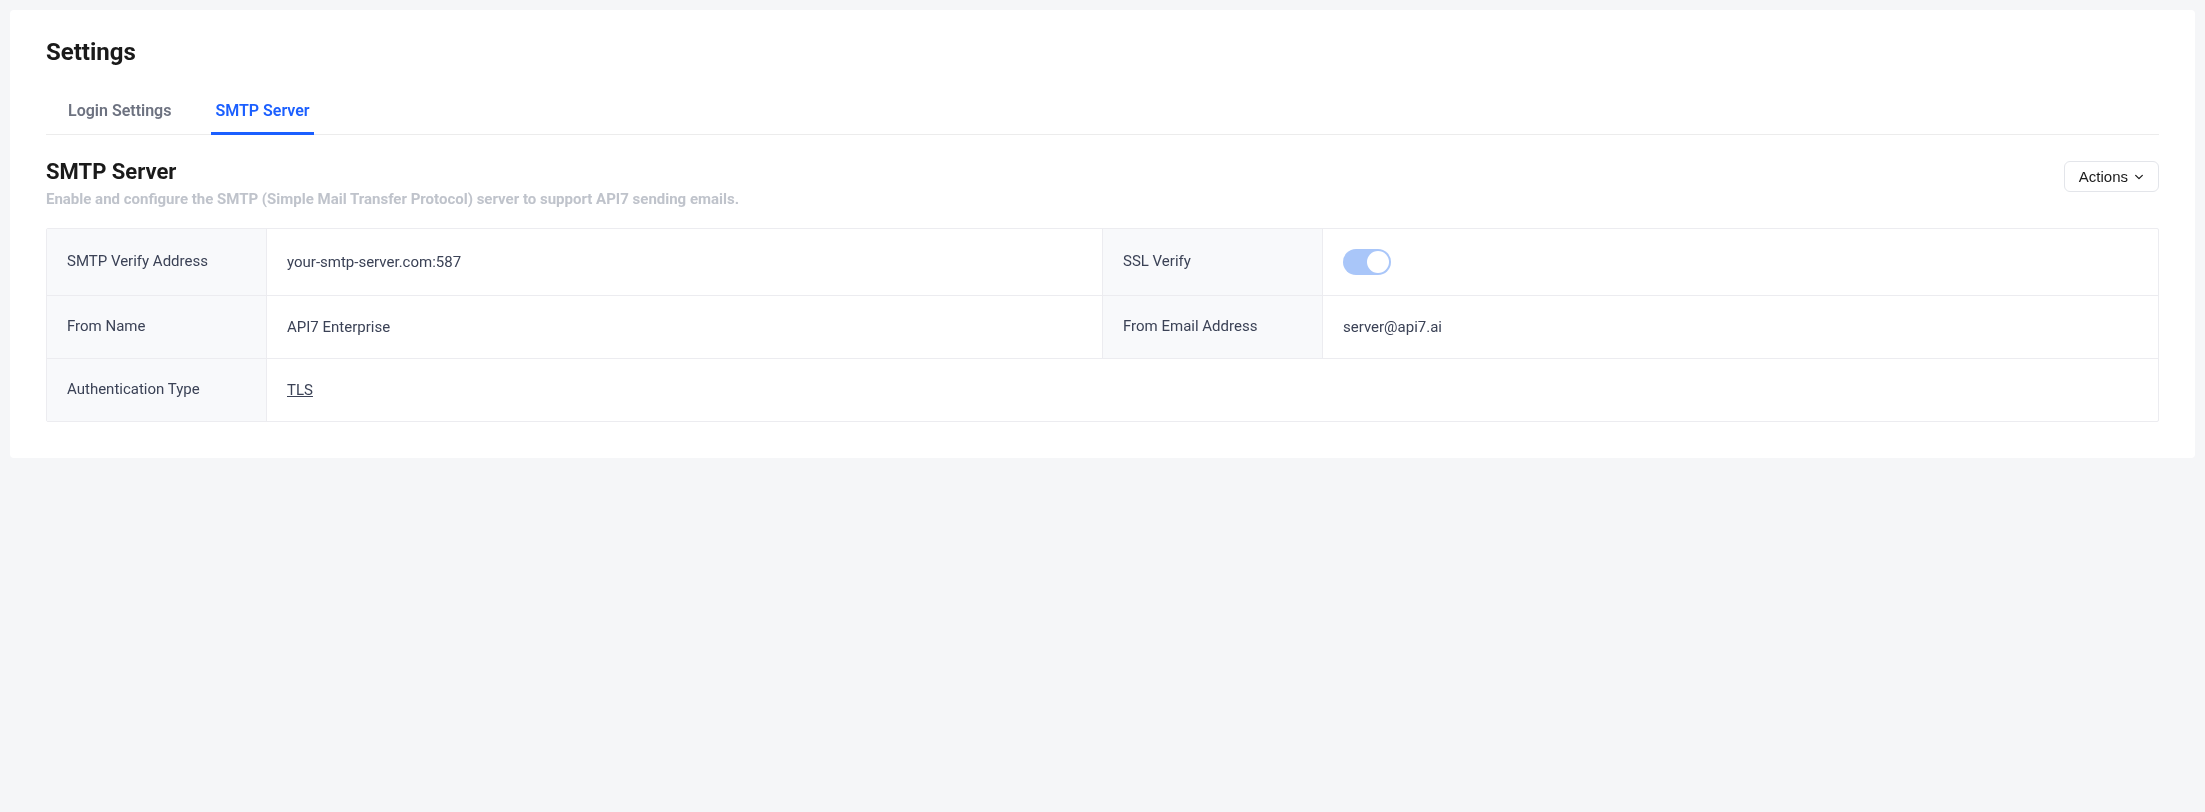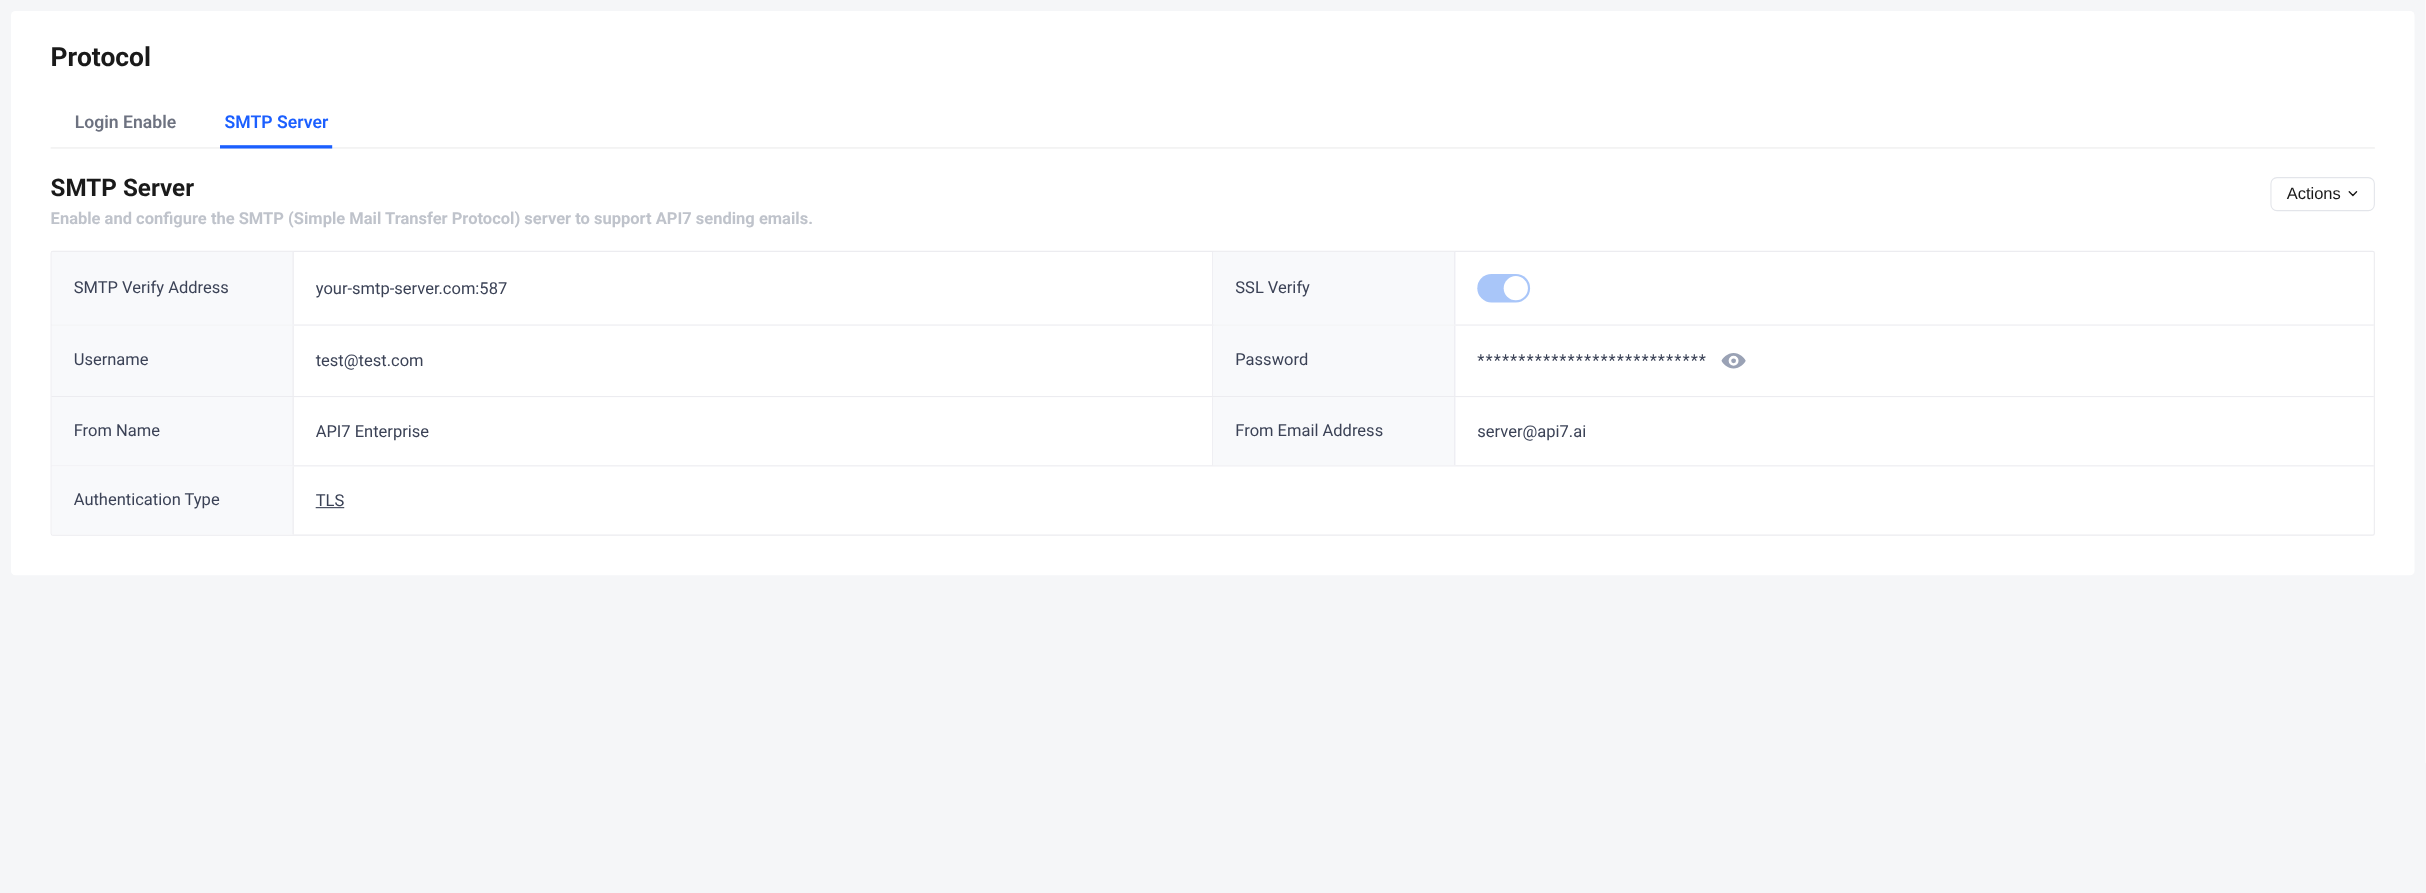--- a/index.html
+++ b/index.html
@@ -134,24 +134,24 @@
       cursor: pointer;
     }
     .password-text {
       letter-spacing: 1px;
     }
   </style>
 </head>
 <body>
 
 <div class="card">
-  <h1 class="page-title">Protocol</h1>
+  <h1 class="page-title">Settings</h1>
 
   <div class="tabs">
-    <div class="tab">Login Enable</div>
+    <div class="tab">Login Settings</div>
     <div class="tab active">SMTP Server</div>
   </div>
 
   <div class="section-header">
     <div class="section-title-wrap">
       <div class="section-title">SMTP Server</div>
       <div class="section-desc">Enable and configure the SMTP (Simple Mail Transfer Protocol) server to support API7 sending emails.</div>
     </div>
     <button class="actions-btn">
       <span>Actions</span>
@@ -169,34 +169,20 @@
       <div class="label-cell">SMTP Verify Address</div>
       <div class="value-cell">your-smtp-server.com:587</div>
       <div class="label-cell">SSL Verify</div>
       <div class="value-cell">
         <div class="toggle">
           <div class="knob"></div>
         </div>
       </div>
     </div>
 
-    <div class="info-row">
-      <div class="label-cell">Username</div>
-      <div class="value-cell">test@test.com</div>
-      <div class="label-cell">Password</div>
-      <div class="value-cell">
-        <span class="password-text">****************************</span>
-        <span class="eye-icon">
-          <svg viewBox="0 0 24 24" width="24" height="24" fill="currentColor">
-            <path d="M12 5C6.5 5 2.2 9.4 1 12c1.2 2.6 5.5 7 11 7s9.8-4.4 11-7c-1.2-2.6-5.5-7-11-7zm0 11.5A4.5 4.5 0 1 1 12 7.5a4.5 4.5 0 0 1 0 9z"></path>
-            <circle cx="12" cy="12" r="2.2"></circle>
-          </svg>
-        </span>
-      </div>
-    </div>
 
     <div class="info-row">
       <div class="label-cell">From Name</div>
       <div class="value-cell">API7 Enterprise</div>
       <div class="label-cell">From Email Address</div>
       <div class="value-cell">server@api7.ai</div>
     </div>
 
     <div class="info-row row-single">
       <div class="label-cell">Authentication Type</div>

